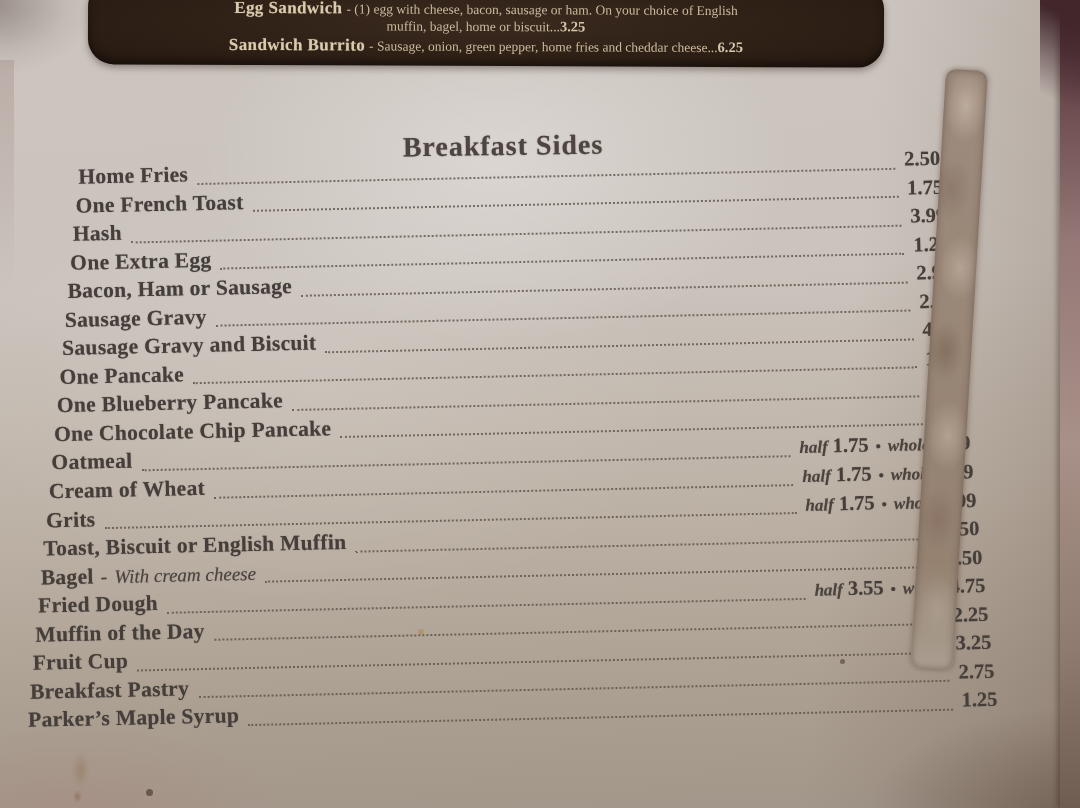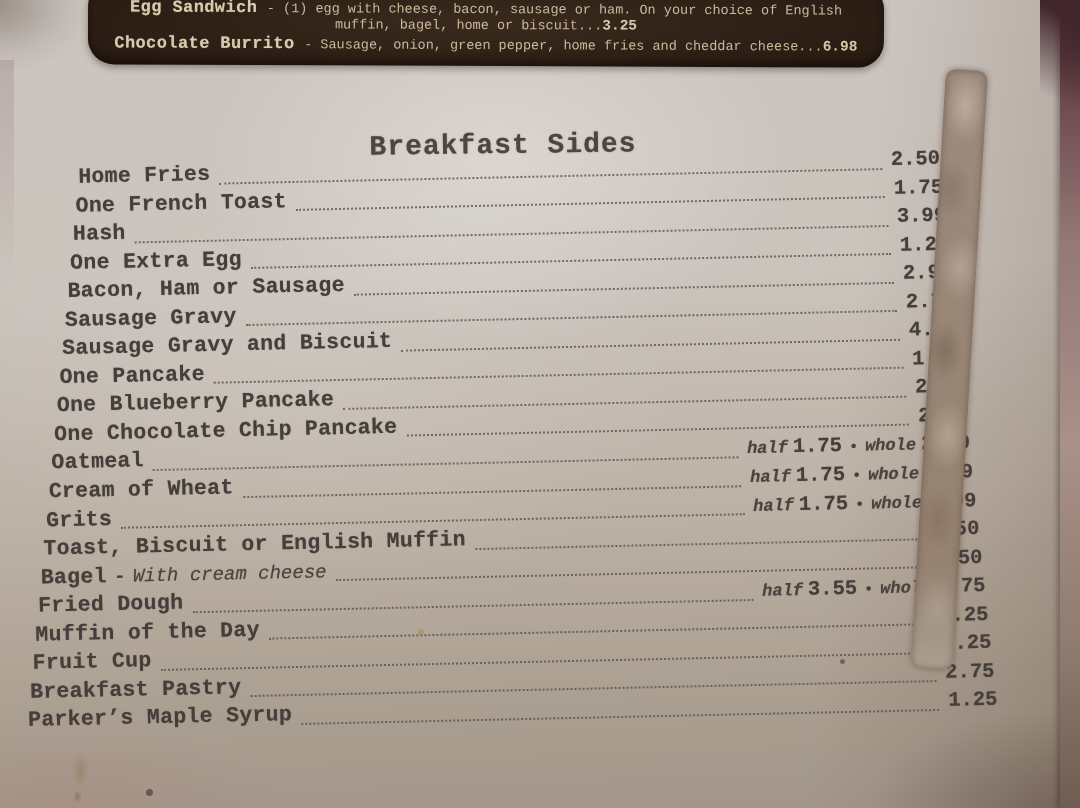--- a/index.html
+++ b/index.html
@@ -1,18 +1,18 @@
 <!DOCTYPE html>
 <html><head>
 <meta charset="utf-8">
 <style>
   html,body{margin:0;padding:0;background:#8d8177;}
   .photo{
     position:relative;width:1080px;height:808px;overflow:hidden;
-    font-family:Liberation Mono, monospace;
+    font-family:Liberation Serif, serif;
     background:
       radial-gradient(420px 260px at 46% 20%, rgba(255,255,255,0.30), rgba(255,255,255,0) 70%),
       radial-gradient(520px 320px at 30% 48%, rgba(255,255,255,0.10), rgba(255,255,255,0) 70%),
       radial-gradient(300px 130px at 7% 101%, rgba(168,120,112,0.28), rgba(168,120,112,0) 70%),
       radial-gradient(280px 150px at 99% 101%, rgba(70,48,38,0.38), rgba(70,48,38,0) 72%),
       linear-gradient(96deg, rgba(0,0,0,0) 76%, rgba(96,74,60,0.18) 92%, rgba(96,74,60,0.30) 100%),
       linear-gradient(178deg, #ccc5bf 0%, #cbc4bd 35%, #bdb2a6 62%, #ab9f91 85%, #a2968a 100%);
   }
   
   .band{
@@ -90,22 +90,22 @@
 
   <div class="band">
     <div class="band-line l1">
       <span class="bnm">Egg Sandwich</span>
       <span class="bds">- (1) egg with cheese, bacon, sausage or ham. On your choice of English</span>
     </div>
     <div class="band-line l2">
       <span class="bds">muffin, bagel, home or biscuit...</span><span class="bpr">3.25</span>
     </div>
     <div class="band-line l3">
-      <span class="bnm">Chocolate Burrito</span>
-      <span class="bds">- Sausage, onion, green pepper, home fries and cheddar cheese...</span><span class="bpr">6.98</span>
+      <span class="bnm">Sandwich Burrito</span>
+      <span class="bds">- Sausage, onion, green pepper, home fries and cheddar cheese...</span><span class="bpr">6.25</span>
     </div>
   </div>
 
   <h1 class="title">Breakfast Sides</h1>
 
   <div class="menu">
       <div class="row" style="--i: 0;">
         <span class="name">Home Fries</span>
         <span class="leader"></span>
         <span class="price"><span class="pnum">2.50</span></span>

